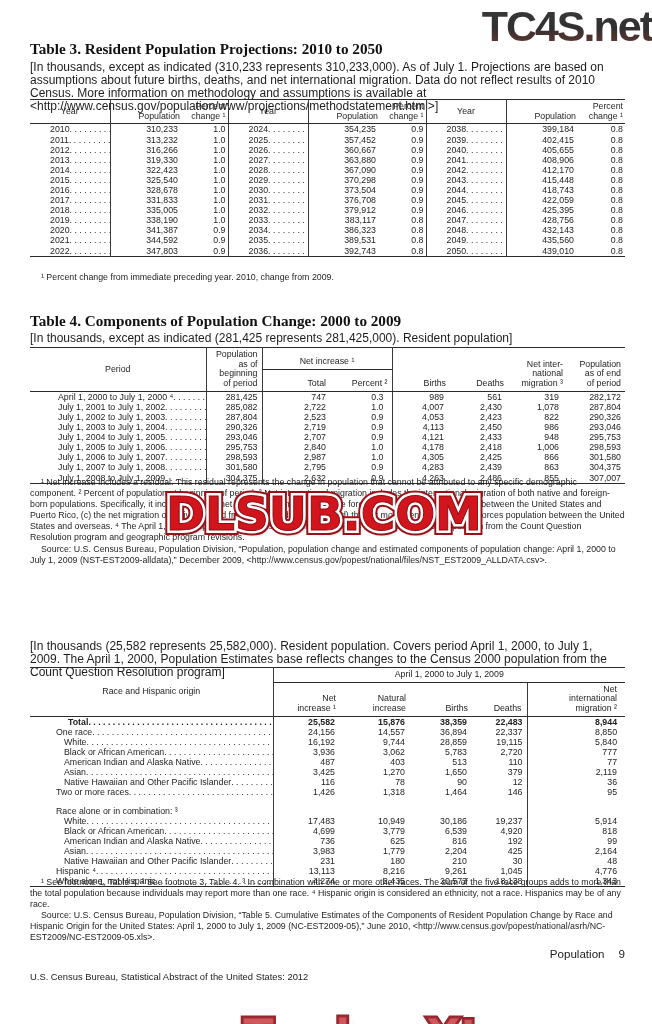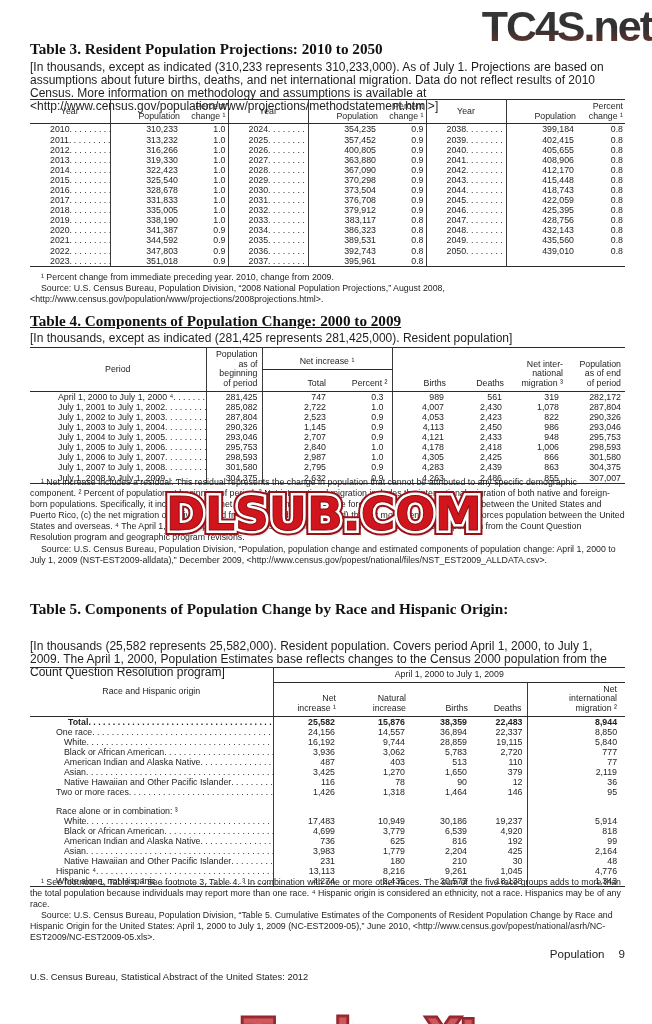--- a/index.html
+++ b/index.html
@@ -184,21 +184,21 @@
               </div>
             </td>
             <td class="num pop">316,266</td>
             <td class="num pct vr">1.0</td>
             <td class="stub vr">
               <div class="dotfill">
                 <span class="lbl">2026</span>
                 <span class="dots"></span>
               </div>
             </td>
-            <td class="num pop">400,805</td>
+            <td class="num pop">360,667</td>
             <td class="num pct vr">0.9</td>
             <td class="stub vr">
               <div class="dotfill">
                 <span class="lbl">2040</span>
                 <span class="dots"></span>
               </div>
             </td>
             <td class="num pop">405,655</td>
             <td class="num pct">0.8</td>
           </tr>
@@ -454,56 +454,30 @@
             <td class="num pop">392,743</td>
             <td class="num pct vr">0.8</td>
             <td class="stub vr">
               <div class="dotfill">
                 <span class="lbl">2050</span>
                 <span class="dots"></span>
               </div>
             </td>
             <td class="num pop">439,010</td>
             <td class="num pct">0.8</td>
-          </tr>
-          <tr>
-            <td class="stub vr">
-              <div class="dotfill">
-                <span class="lbl">2023</span>
-                <span class="dots"></span>
-              </div>
-            </td>
-            <td class="num pop">351,018</td>
-            <td class="num pct vr">0.9</td>
-            <td class="stub vr">
-              <div class="dotfill">
-                <span class="lbl">2037</span>
-                <span class="dots"></span>
-              </div>
-            </td>
-            <td class="num pop">395,961</td>
-            <td class="num pct vr">0.8</td>
-            <td class="stub vr">
-              <div class="dotfill">
-                <span class="lbl"></span>
-              </div>
-            </td>
-            <td class="num pop"></td>
-            <td class="num pct"></td>
           </tr>
         </tbody>
     </table>
   </div>
 
   <div class="blk fn" style="top:272px;">
     <p>¹ Percent change from immediate preceding year. 2010, change from 2009.</p>
-    <p>Source: U.S. Census Bureau, Population Division, “2008 National Population Projections,” August 2008, &lt;http://www.census.gov/population/www/projections/2008projections.html&gt;.</p>
   </div>
 
-  <div class="blk ttl" style="top:312px;text-decoration:underline;">Table 4. Components of Population Change: 2000 to 2009</div>
+  <div class="blk ttl" style="top:312px;">Table 4. Components of Population Change: 2000 to 2009</div>
   <div class="blk note" style="top:332px;">[In thousands, except as indicated (281,425 represents 281,425,000). Resident population]</div>
 
   <div class="blk" style="top:347px;">
     <table class="t4">
       <colgroup>
         <col style="width:176px">
           <col style="width:56px">
           <col style="width:78px">
           <col style="width:52px">
         <col style="width:58px">
@@ -580,21 +554,21 @@
             <td class="num end">290,326</td>
           </tr>
           <tr>
             <td class="stub vr">
               <div class="dotfill">
                 <span class="lbl">July 1, 2003 to July 1, 2004</span>
                 <span class="dots"></span>
               </div>
             </td>
             <td class="num begin vr">290,326</td>
-            <td class="num total">1,145</td>
+            <td class="num total">2,719</td>
             <td class="num pct vr">0.9</td>
             <td class="num births">4,113</td>
             <td class="num deaths">2,450</td>
             <td class="num migr">986</td>
             <td class="num end">293,046</td>
           </tr>
           <tr>
             <td class="stub vr">
               <div class="dotfill">
                 <span class="lbl">July 1, 2004 to July 1, 2005</span>
@@ -672,21 +646,20 @@
         </tbody>
     </table>
   </div>
 
   <div class="blk fn" style="top:477px;">
     <p>¹ Net increase includes a residual. This residual represents the change in population that cannot be attributed to any specific demographic component. ² Percent of population at beginning of period. ³ Net international migration includes the international migration of both native and foreign-born populations. Specifically, it includes: (a) the net international migration of the foreign born, (b) the net migration between the United States and Puerto Rico, (c) the net migration of natives to and from the United States, and (d) the net movement of the Armed Forces population between the United States and overseas. ⁴ The April 1, 2000, population estimates base reflects changes to the Census 2000 population from the Count Question Resolution program and geographic program revisions.</p>
     <p>Source: U.S. Census Bureau, Population Division, “Population, population change and estimated components of population change: April 1, 2000 to July 1, 2009 (NST-EST2009-alldata),” December 2009, &lt;http://www.census.gov/popest/national/files/NST_EST2009_ALLDATA.csv&gt;.</p>
   </div>
 
   <div class="blk ttl" style="top:600px;">
-    <div>Table 5. Components of Population Change by Race and Hispanic Origin:</div>
   </div>
   <div class="blk note" style="top:640px;">[In thousands (25,582 represents 25,582,000). Resident population. Covers period April 1, 2000, to July 1, 2009. The April 1, 2000, Population Estimates base reflects changes to the Census 2000 population from the Count Question Resolution program]</div>
 
   <div class="blk" style="top:667px;">
     <table class="t5">
       <colgroup>
         <col style="width:243px">
           <col style="width:68px">
           <col style="width:70px">
         <col style="width:62px">

